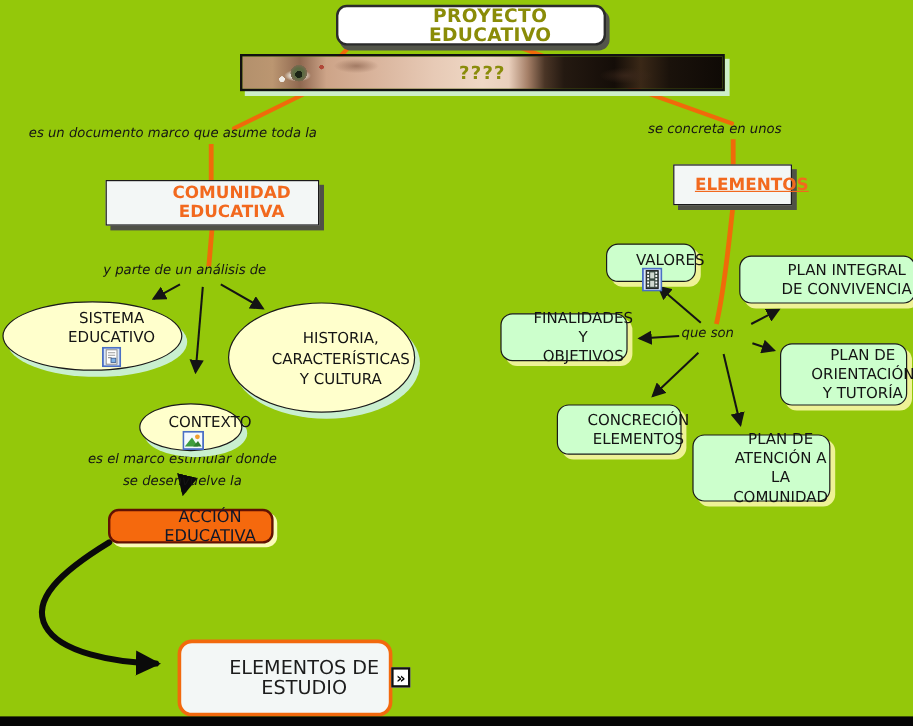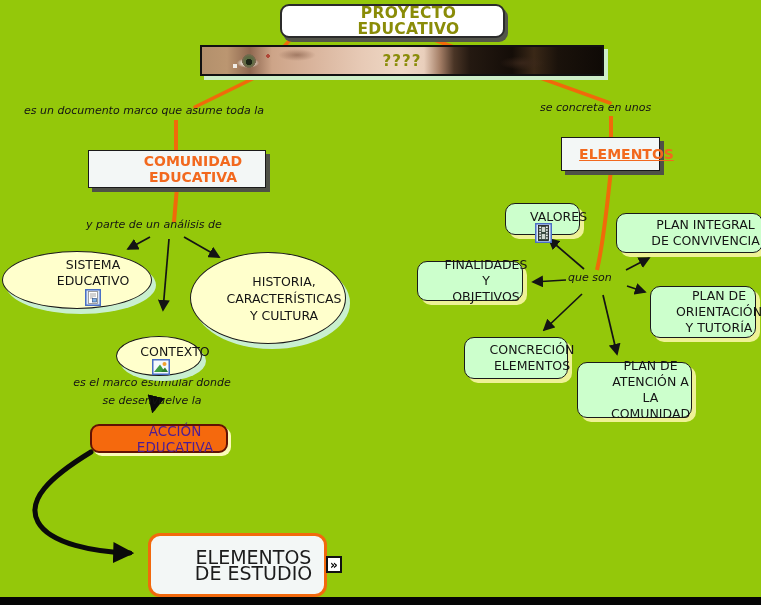--- a/index.html
+++ b/index.html
@@ -33,23 +33,23 @@
                align-items:center;justify-content:center;font-weight:bold;
                font-size:15px;color:#8a8c0a;letter-spacing:1px;}
 
   .wbox{background:#F3F7F6;border:1.5px solid #1a1a1a;box-shadow:4px 4px 0 #4f5147;
         font-weight:bold;font-size:14px;color:#F2691E;}
   .gbox{background:#CCFFCC;border:1.6px solid #1a1a1a;border-radius:10px;
         box-shadow:4px 4px 0 #EEF296;}
   .ell{background:#FFFFCC;border:1.6px solid #1a1a1a;border-radius:50%;
        box-shadow:4px 5px 0 #c9efcf;}
   .obox{background:#F5690D;border:2px solid #611103;border-radius:9px;
-        box-shadow:3px 3px 0 #FBFBB8;color:#4c1d95;font-size:13.5px;}
+        box-shadow:3px 3px 0 #FBFBB8;color:#0f172a;font-size:13.5px;}
   .studio{background:#F3F7F6;border:3px solid #F2690D;border-radius:12px;
-          font-size:19px;color:#1c1c1c;}
+          font-size:16px;color:#1c1c1c;}
 
   .icon{display:block;}
   .icon-abs{position:absolute;z-index:3;}
   .chev{position:absolute;left:326px;top:556px;width:16px;height:17px;z-index:3;
         background:#fff;border:2px solid #111;box-sizing:border-box;display:flex;
         align-items:center;justify-content:center;font-weight:bold;font-size:12px;
         color:#000;line-height:1;}
   .botbar{position:absolute;left:0;top:597px;width:761px;height:8px;background:#050505;z-index:4;}
 </style>
 </head>

